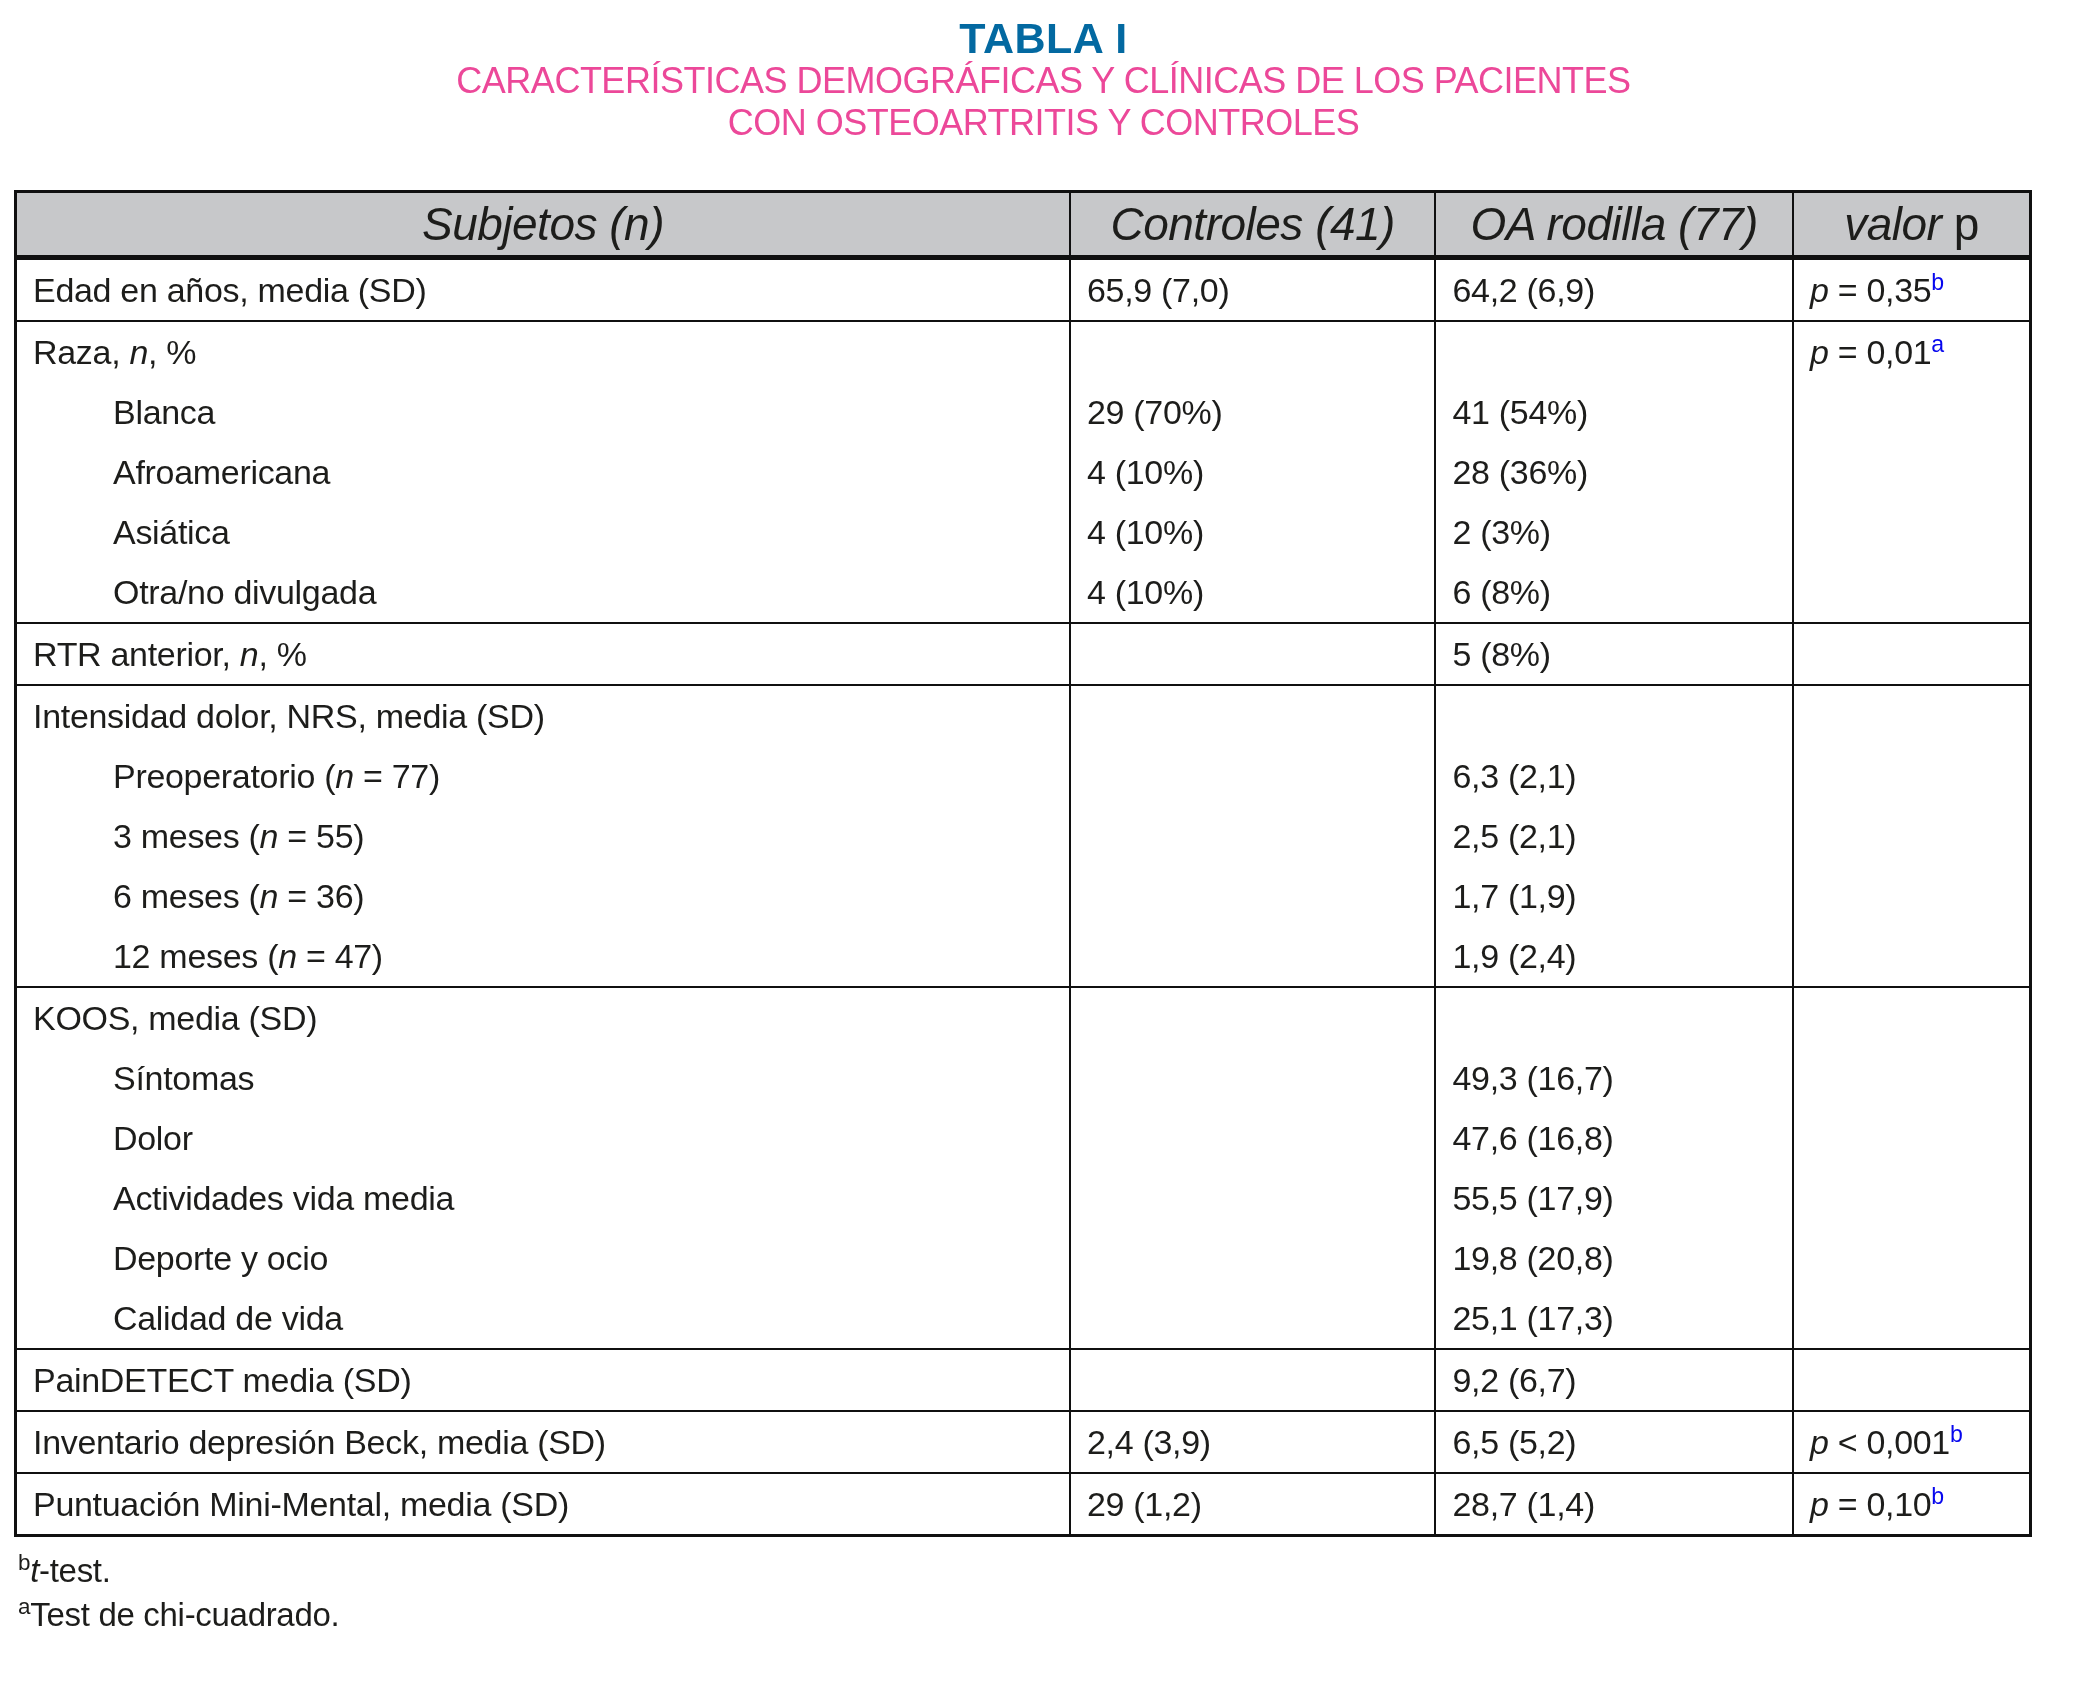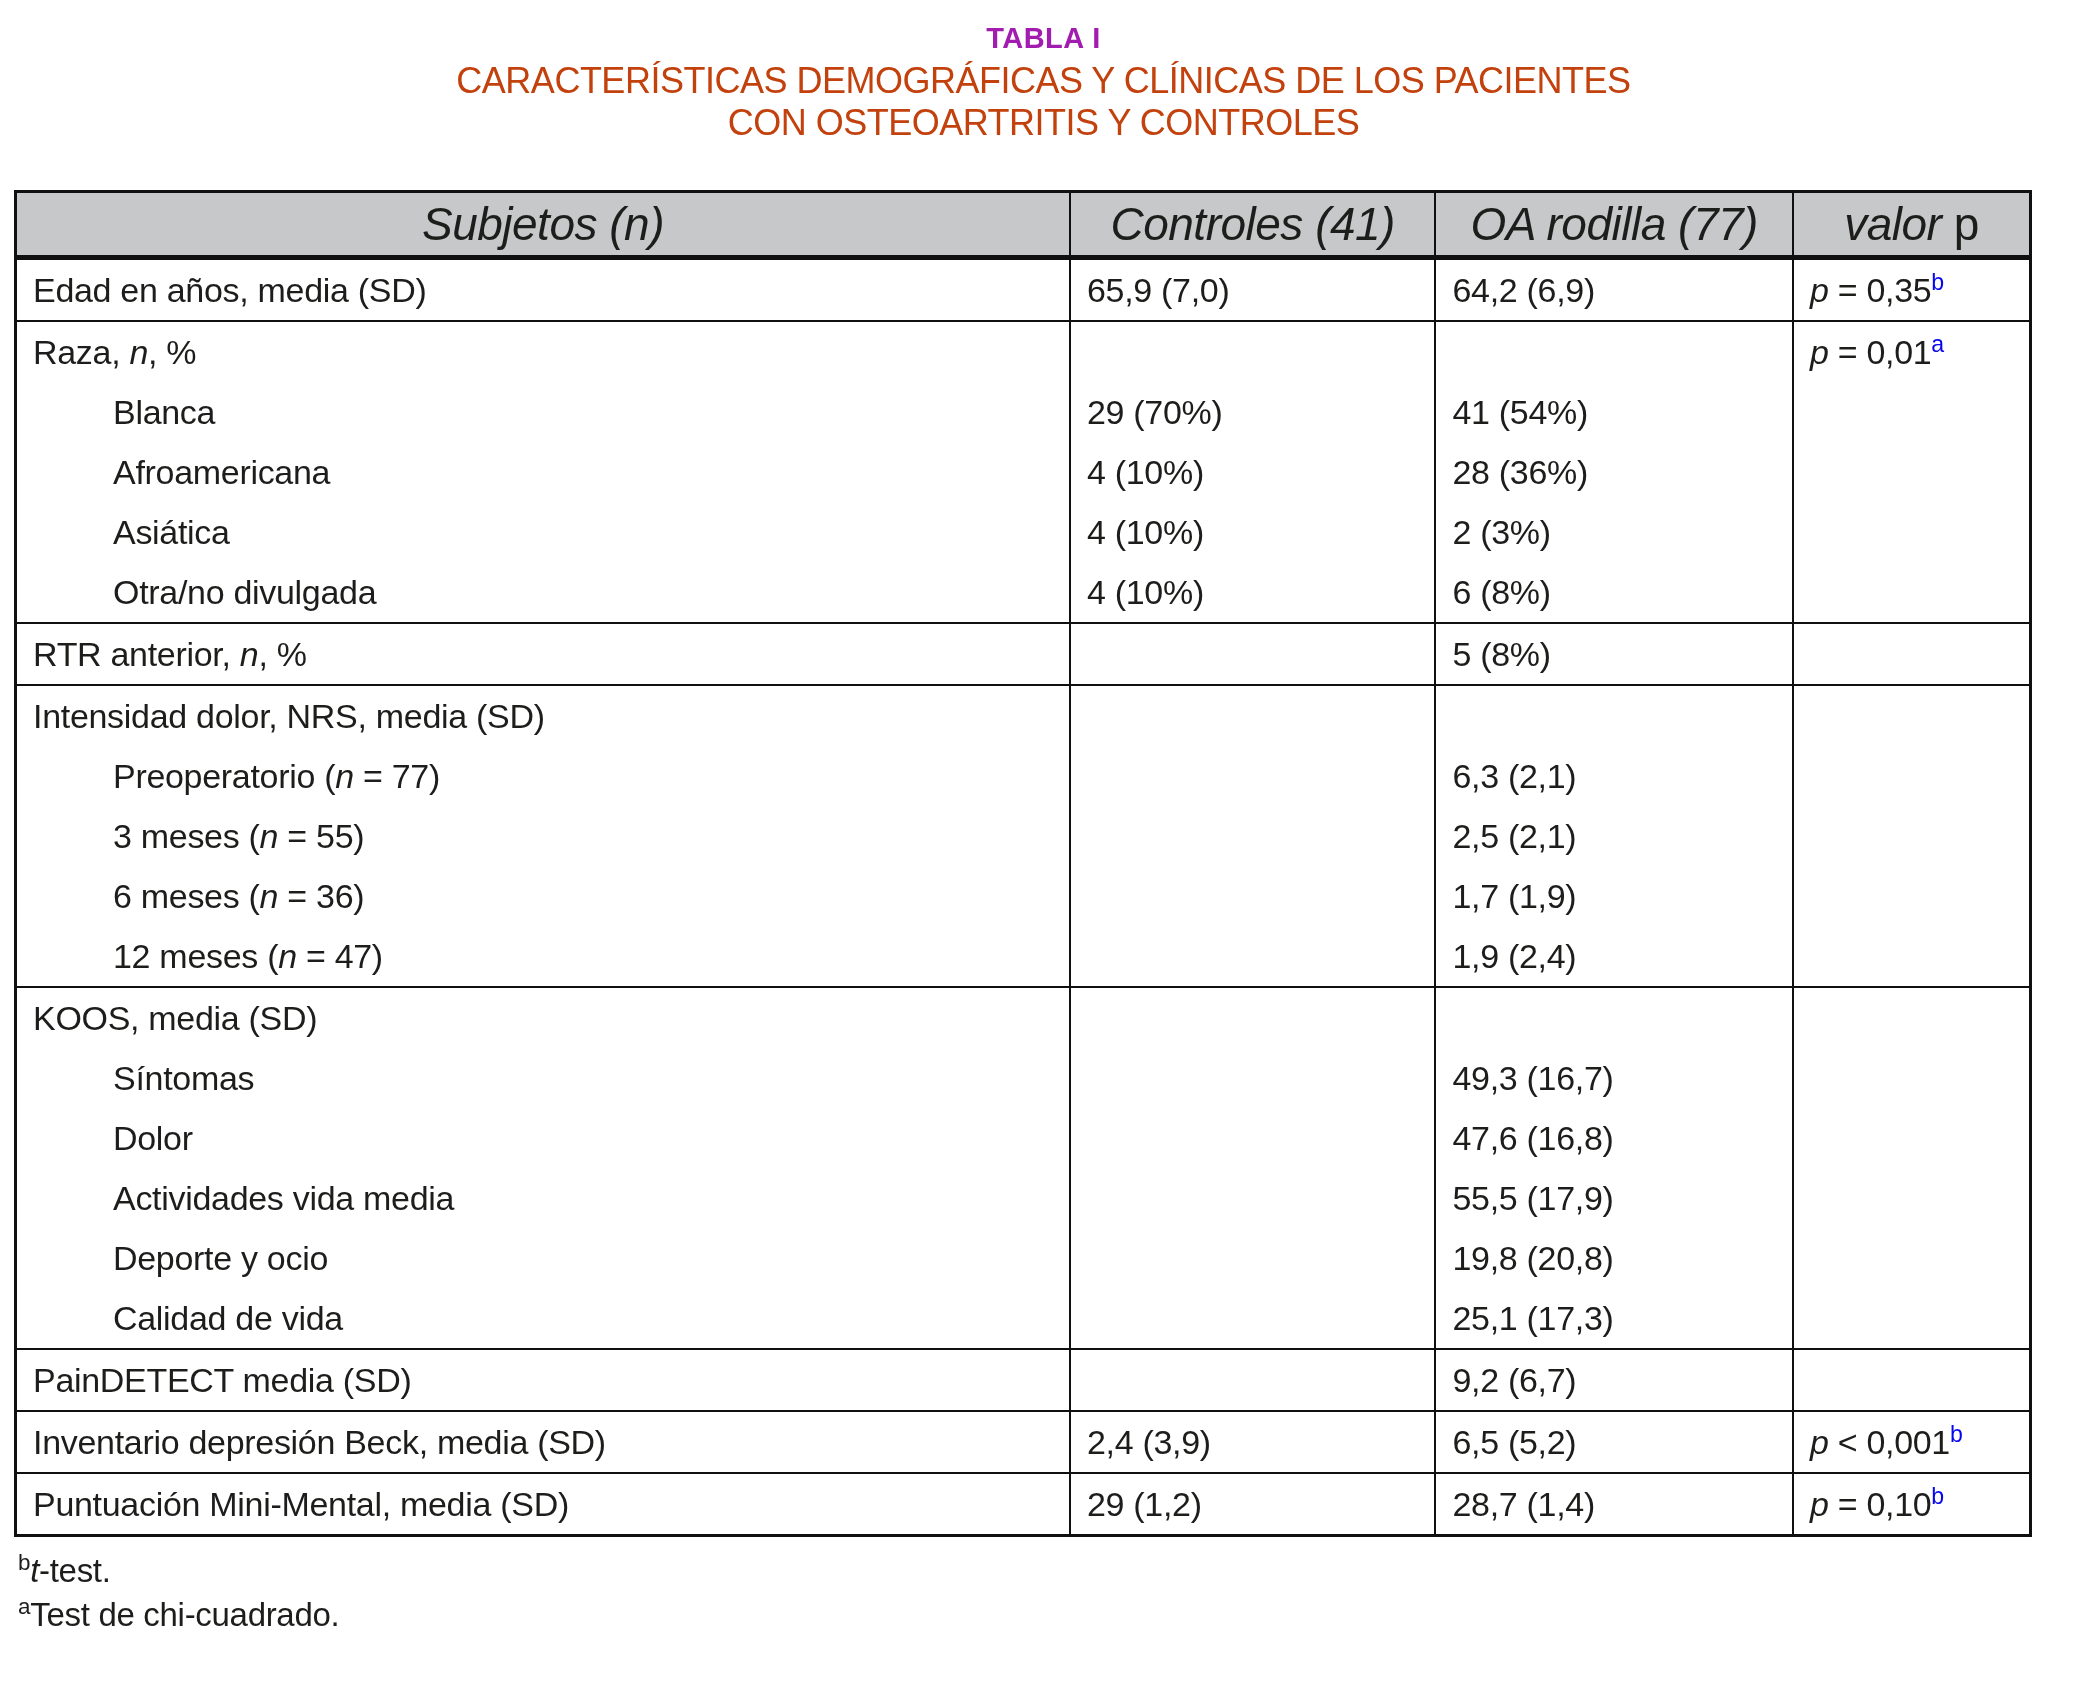--- a/index.html
+++ b/index.html
@@ -4,25 +4,25 @@
 <style>
   html,body{margin:0;padding:0;background:#ffffff;}
   body{
     width:2087px;height:1703px;
     font-family:"Liberation Sans","DejaVu Sans",sans-serif;
     color:#1d1d1b;
     overflow:hidden;
   }
   .title-block{text-align:center;margin-top:16px;}
   .title-main{
-    font-size:29px;font-weight:bold;color:#a21caf;
+    font-size:43px;font-weight:bold;color:#0369a1;
     line-height:44px;letter-spacing:.5px;text-align:center;
   }
   .title-sub{
-    font-size:36px;color:#c2410c;line-height:42px;letter-spacing:-.5px;
+    font-size:36px;color:#ec4899;line-height:42px;letter-spacing:-.5px;
   }
   table.tbl{
     border-collapse:collapse;table-layout:fixed;
     width:2018px;margin:46px 0 0 14px;
     border:3px solid #101010;
   }
   .tbl th,.tbl td{
     border:2px solid #101010;
     padding:0;vertical-align:top;
   }

